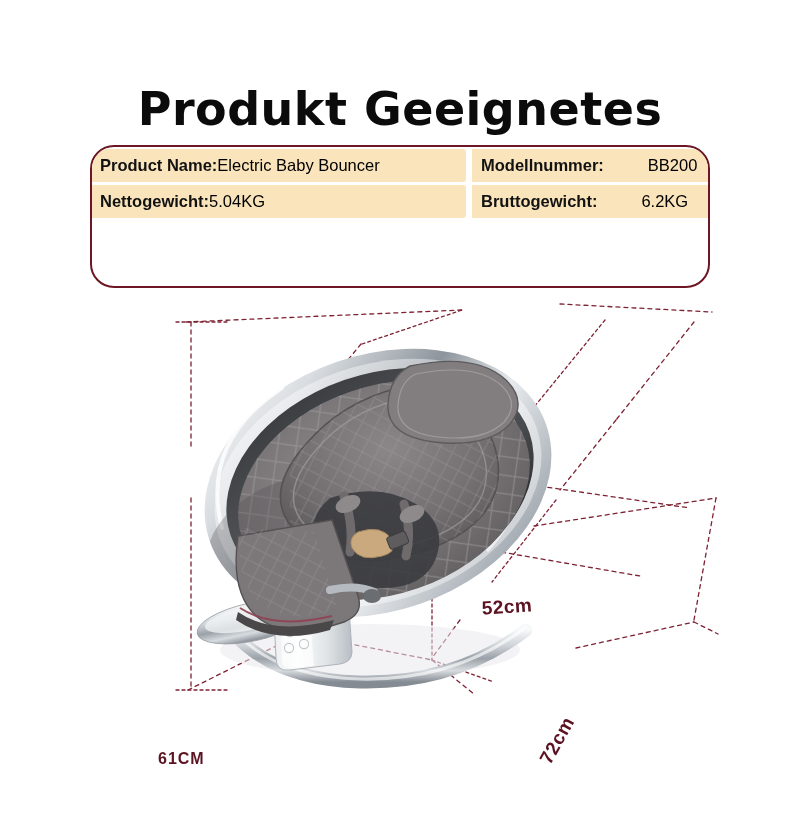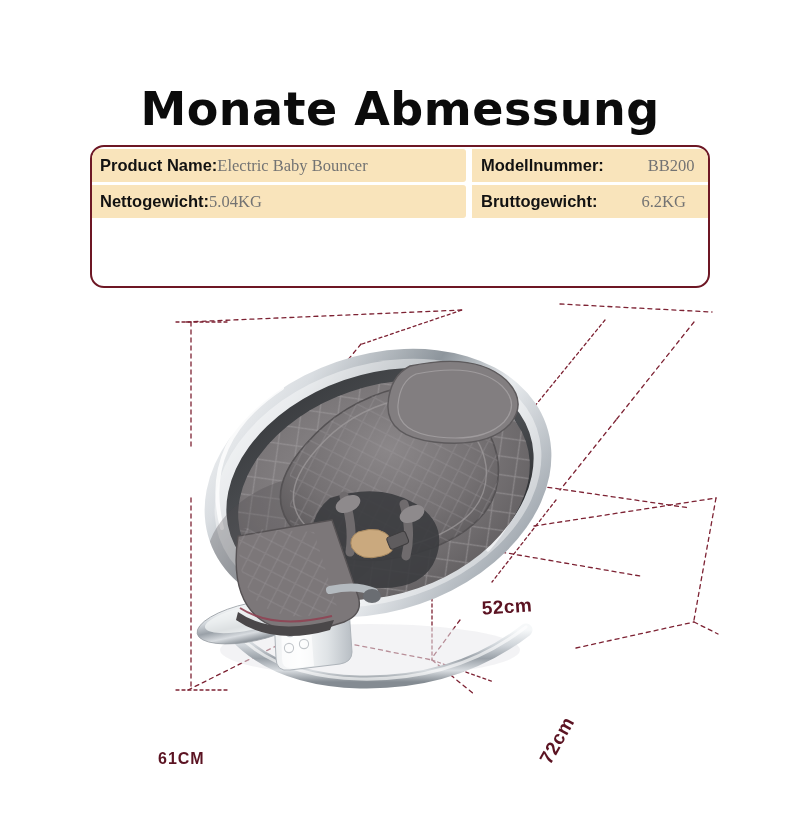--- a/index.html
+++ b/index.html
@@ -24,21 +24,21 @@
     white-space:nowrap;
   }
 
   
   #spec-table{
     position:absolute;
     left:90px;top:145px;
     width:620px;height:143px;
     box-sizing:border-box;
     border:2px solid #6d1724;
-    border-radius:14px;
+    border-radius:24px;
     background:#ffffff;
     overflow:hidden;
   }
   .spec-row{
     display:flex;
     height:33px;
     margin-bottom:3px;
   }
   .spec-row:first-child{margin-top:2px;}
   .spec-row:last-child{margin-bottom:0;}
@@ -69,22 +69,22 @@
   }
   .spec-label{
     font-weight:bold;
     font-size:16.5px;
     color:#121212;
     font-family:"Liberation Sans", sans-serif;
   }
   .spec-value{
     font-weight:normal;
     font-size:16.5px;
-    color:#737373;
-    font-family:Liberation Serif, serif;
+    color:#000000;
+    font-family:Liberation Sans, sans-serif;
   }
   .spec-row.compact .spec-label,
   .spec-row.compact .spec-value{
     font-size:14.2px;
     letter-spacing:-0.1px;
   }
 
   
   #diagram{
     position:absolute;
@@ -106,21 +106,21 @@
   #label-52{ left:478px; top:308px; font-size:19px; letter-spacing:0.5px;
              transform:rotate(-4deg); transform-origin:left top;}
   #label-72{ left:534px; top:470px; font-size:19px; letter-spacing:0.5px;
              transform:rotate(-61deg); transform-origin:left top;}
   #label-63{ left:440px; top:531px; font-size:20px; letter-spacing:1px;
              transform:rotate(-9deg); transform-origin:left top;}
 </style>
 </head>
 <body>
 
-<div id="title">Monate Abmessung</div>
+<div id="title">Produkt Geeignetes</div>
 
 <div id="spec-table">
 
   <div class="spec-row">
     <div class="spec-cell left">
       <span class="spec-label">Product Name:</span>
       <span class="spec-value">Electric Baby Bouncer</span>
     </div>
     <div class="spec-divider"></div>
     <div class="spec-cell right">

